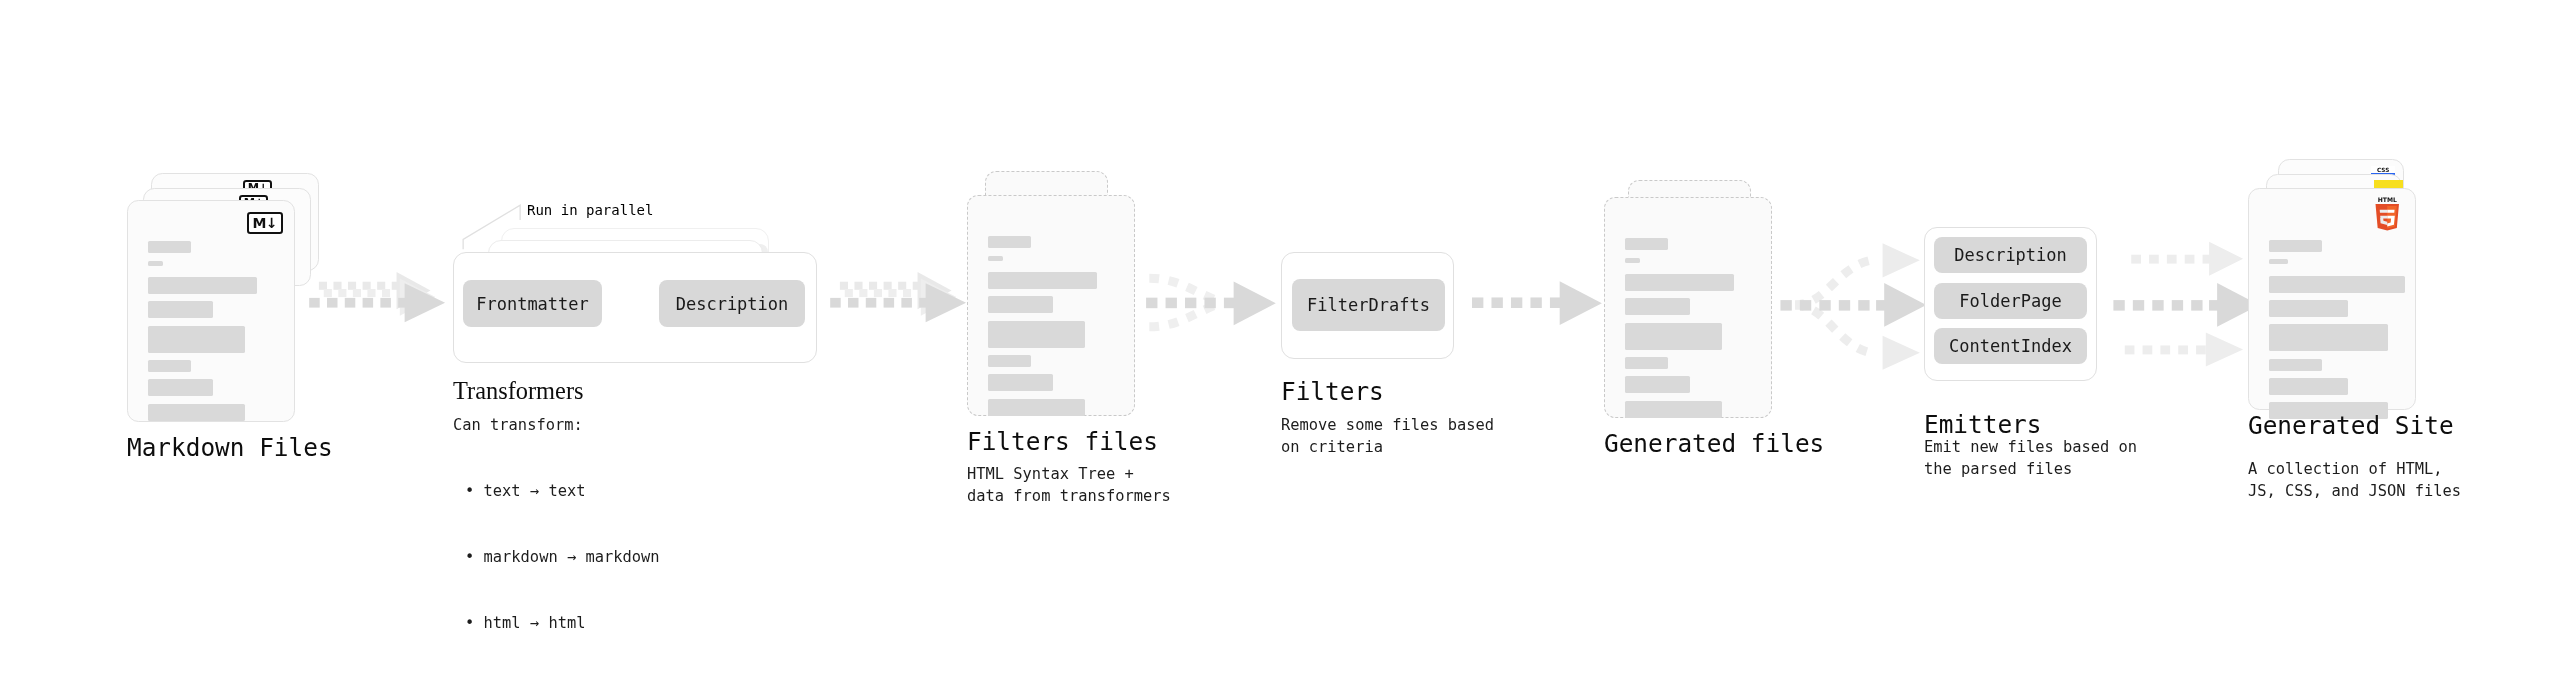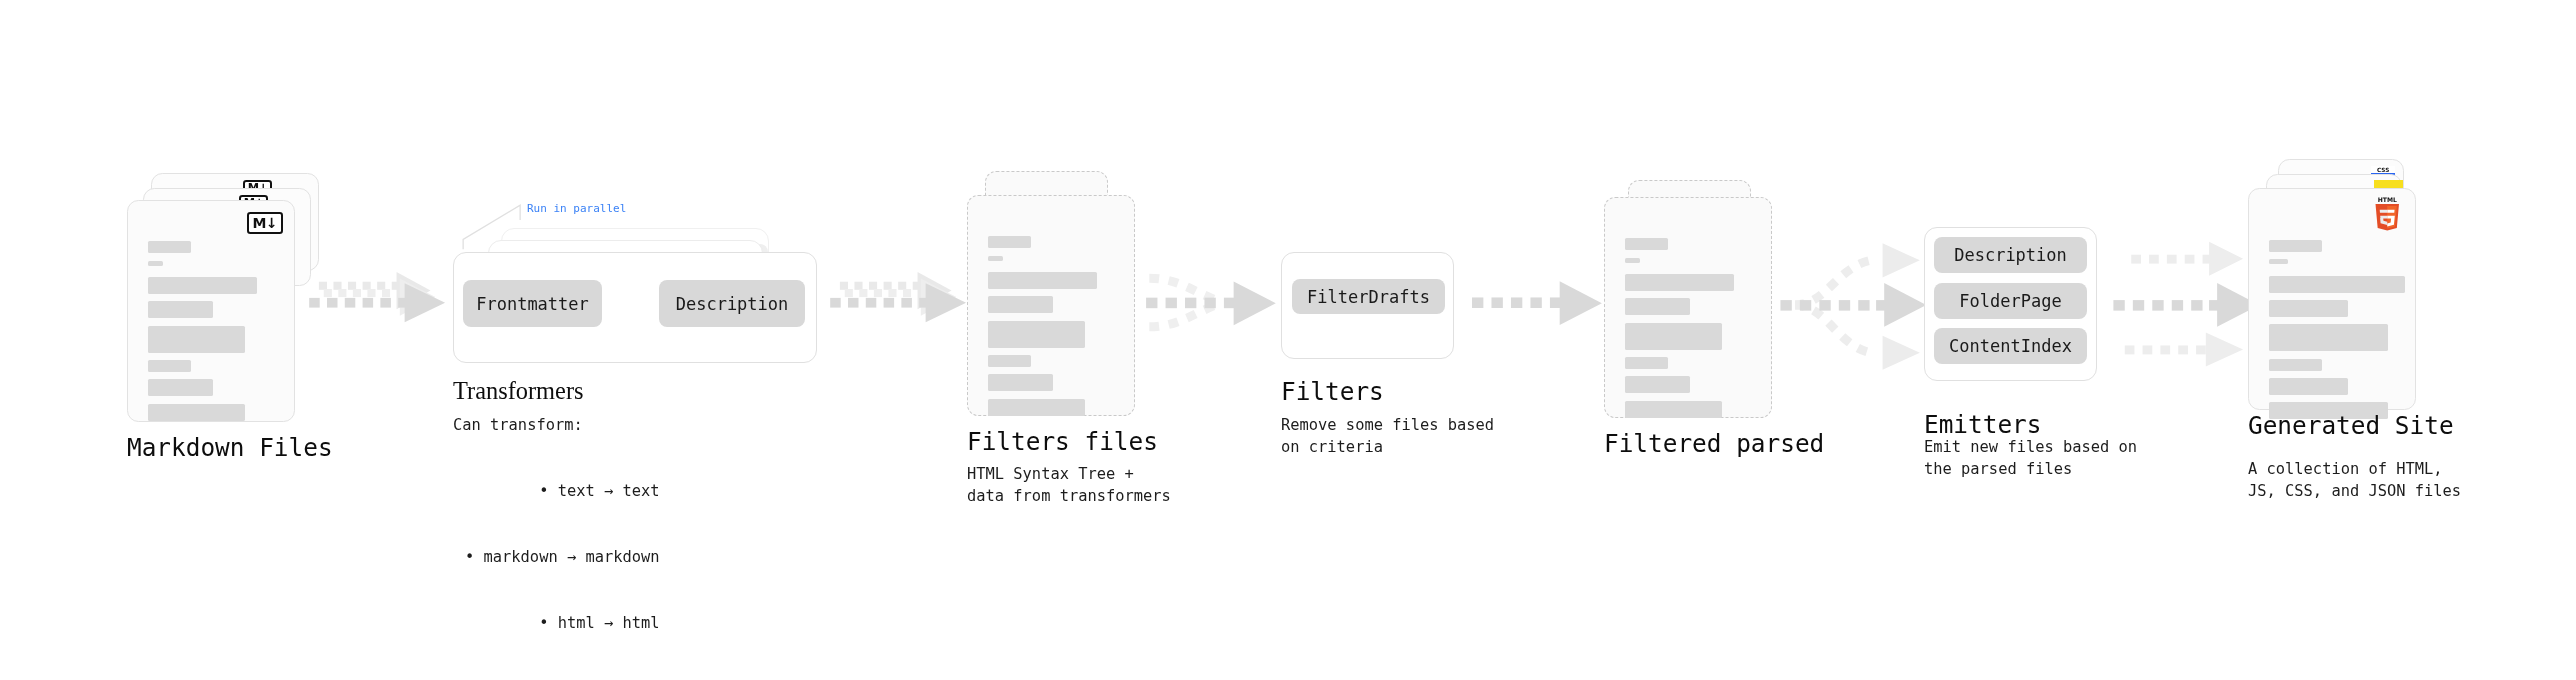--- a/index.html
+++ b/index.html
@@ -81,26 +81,26 @@
     display:flex;align-items:center;justify-content:center;
     font-family:"DejaVu Sans Mono","Liberation Mono",monospace;
     font-size:17px;color:#1a1a1a;white-space:nowrap;
     box-sizing:border-box;
   }
 
   
   .annot{
     position:absolute;
     font-family:"DejaVu Sans Mono","Liberation Mono",monospace;
-    font-size:11px;color:#3b82f6;white-space:nowrap;
+    font-size:14px;color:#000000;white-space:nowrap;
   }
 
   svg{position:absolute;overflow:visible;}
   .bullets{margin:0;padding:0;list-style:none;}
-  .bullets li{white-space:pre;text-align:right;}
+  .bullets li{white-space:pre;}
 </style>
 </head>
 <body>
 
 <div id="stage">
 
   <div class="abs" style="left:0;top:0;">
 
     <div class="doccard" style="left:151px;top:173px;width:168px;height:98px;background:#fcfcfc;"></div>
     <div class="mdbadge small" style="left:243px;top:180px;">M↓</div>
@@ -256,21 +256,21 @@
         <rect x="34" y="46" width="14" height="13"></rect>
       <rect x="58" y="46" width="14" height="13"></rect>
         <rect x="82" y="46" width="14" height="13"></rect>
       <rect x="106" y="46" width="14" height="13"></rect>
       <polygon points="118,26 170,53 118,80"></polygon>
     </g>
   </svg>
 
   <div class="abs" style="left:0;top:0;">
     <div class="stagebox" style="left:1281px;top:252px;width:173px;height:107px;"></div>
-    <div class="chip" style="left:1292px;top:279px;width:153px;height:35px;">FilterDrafts</div>
+    <div class="chip" style="left:1292px;top:279px;width:153px;height:52px;">FilterDrafts</div>
     <div class="title abs" style="left:1281px;top:377px;">Filters</div>
     <div class="sub abs" style="left:1281px;top:414px;">Remove some files based
 on criteria</div>
   </div>
 
   <svg class="abs" width="138" height="57" style="left:1472px;top:286px;" viewBox="0 0 170 70">
     <g fill="#d9d9d9">
       <rect x="0" y="14" width="14" height="13"></rect>
         <rect x="24" y="14" width="14" height="13"></rect>
       <rect x="48" y="14" width="14" height="13"></rect>
@@ -287,21 +287,21 @@
         <div class="ln" style="width:43px;height:12.2px;margin-top:12.2px;"></div>
         <div class="ln" style="width:15.4px;height:4.9px;margin-bottom:11.4px;"></div>
         <div class="ln" style="width:109px;height:17px;"></div>
         <div class="ln" style="width:65px;height:17px;"></div>
         <div class="ln" style="width:97px;height:27px;"></div>
         <div class="ln" style="width:43px;height:12.2px;"></div>
         <div class="ln" style="width:65px;height:17px;"></div>
         <div class="ln" style="width:97px;height:17px;"></div>
       </div>
     </div>
-    <div class="title abs" style="left:1604px;top:429px;">Filtered parsed</div>
+    <div class="title abs" style="left:1604px;top:429px;">Generated files</div>
   </div>
 
   <svg class="abs" width="163" height="154" style="left:1780px;top:232px;" viewBox="0 0 200 190">
     <g stroke="#ededed" stroke-width="11" fill="none" stroke-dasharray="12 12" stroke-linecap="butt">
       <path d="M18 90 C 58 90, 72 38, 118 34"></path>
       <path d="M18 90 C 58 90, 72 146, 118 150"></path>
     </g>
     <g fill="#ececec">
       <polygon points="126,14 172,35 126,56"></polygon>
       <polygon points="126,128 172,149 126,170"></polygon>

